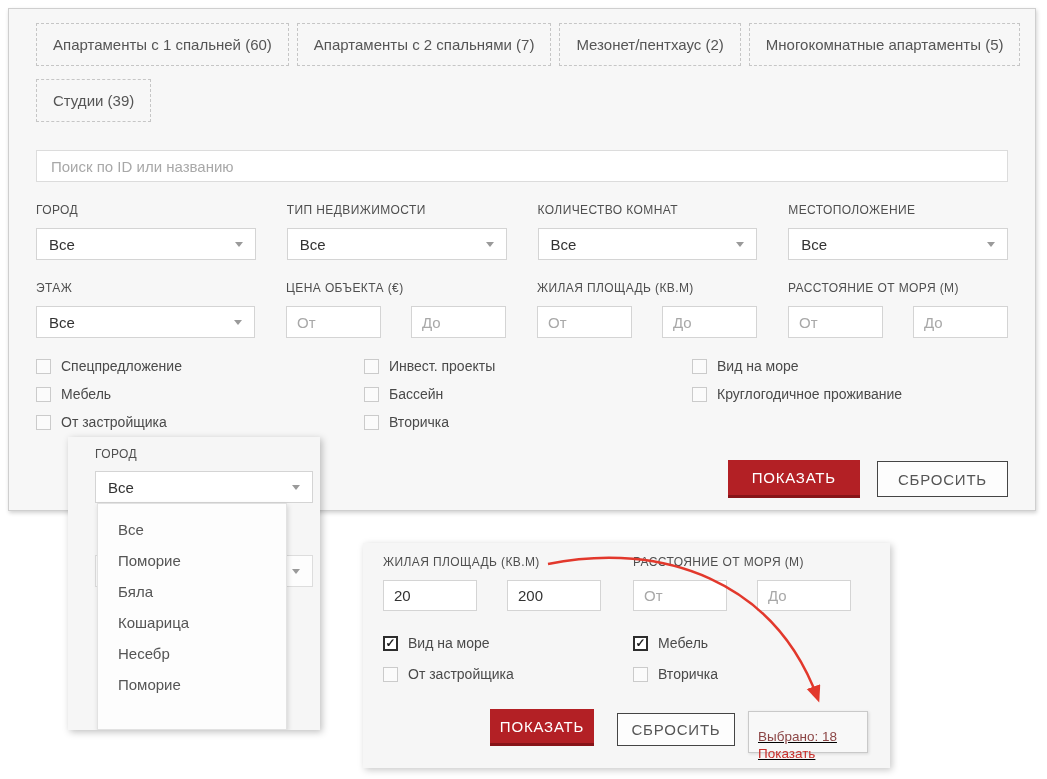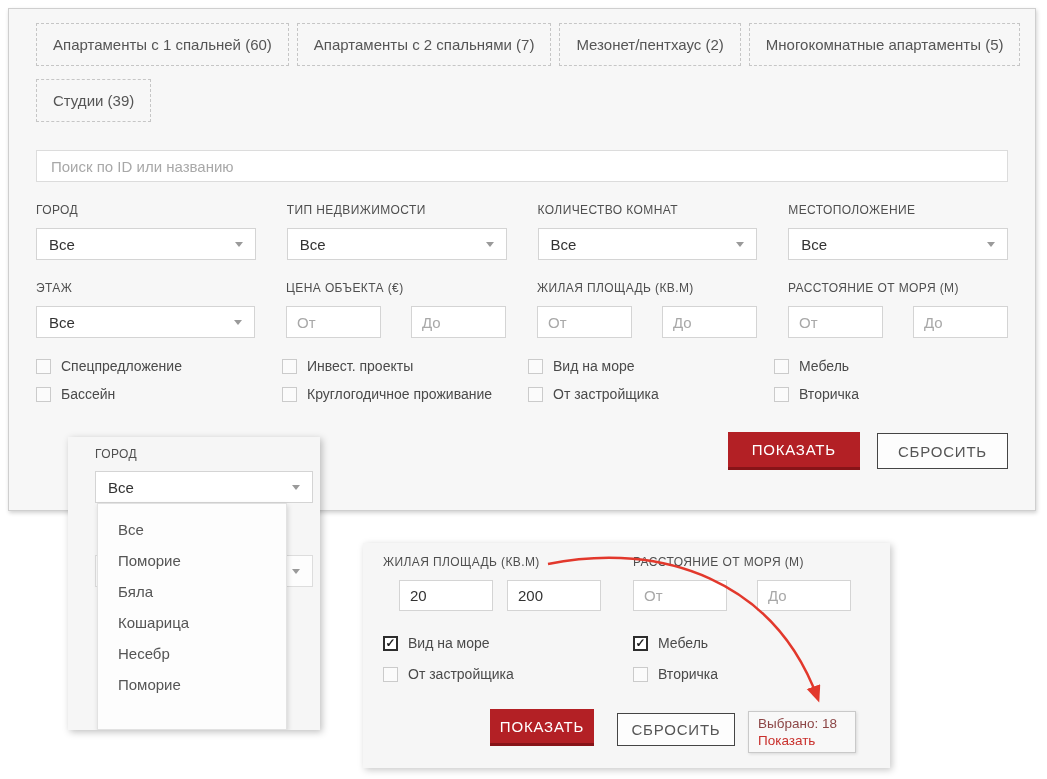--- a/index.html
+++ b/index.html
@@ -38,21 +38,21 @@
   .caret {
     width:0; height:0; border-left:4px solid transparent;
     border-right:4px solid transparent; border-top:5px solid #9a9a9a;
   }
   .range-pair { display:flex; gap:30px; }
   .range-pair input {
     width:95px; height:32px; border:1px solid #d4d4d4; background:#fff;
     padding:0 10px; font-size:15px; color:#333; font-family:inherit;
   }
   .range-pair input::placeholder { color:#a8a8a8; }
-  .checks-grid { display:grid; grid-template-columns:repeat(4,1fr);
+  .checks-grid { display:grid; grid-template-columns:repeat(3,1fr);
     column-gap:31px; row-gap:14px; margin-top:20px;gap:12px; }
   .check-item { display:flex; align-items:center; gap:10px; cursor:pointer; }
   .checkbox {
     width:15px; height:15px; border:1px solid #cbcbcb; background:#fbfbfb;
     flex:0 0 auto; display:flex; align-items:center; justify-content:center;
   }
   .checkbox.checked { border:2px solid #2d2d2d; background:#fff; }
   .checkbox.checked::after { content:"✓"; font-size:12px; font-weight:bold; color:#1c1c1c; line-height:1; }
   .check-label { font-size:14px; color:#4a4a4a; }
   .btn-row { display:flex; justify-content:flex-end; gap:17px; margin-top:30px; }
@@ -100,23 +100,23 @@
   .detail-callout .f-label { position:absolute; margin:0; }
   .dc-input {
     position:absolute; width:94px; height:31px; border:1px solid #d4d4d4;
     background:#fff; padding:0 10px; font-size:15px; color:#333; font-family:inherit;
   }
   .dc-input::placeholder { color:#a8a8a8; }
   .dc-check { position:absolute; }
   .dc-show { position:absolute; left:127px; top:166px; width:104px; height:37px; padding:0; }
   .dc-reset { position:absolute; left:254px; top:170px; width:118px; height:33px; padding:0; }
   .selected-box {
-    position:absolute; left:385px; top:168px; width:108px; height:42px;
+    position:absolute; left:385px; top:168px; width:120px; height:42px;
     background:#f8f8f8; border:1px solid #c9c9c9; box-shadow:1px 1px 3px rgba(0,0,0,.12);
-    padding:3px 9px; line-height:17px; font-size:13.5px;
+    padding:16px 9px; line-height:17px; font-size:13.5px;text-decoration:underline;
   }
   .selected-text { color:#8c4646; }
   .selected-link { color:#c9302c; cursor:pointer; text-decoration:none; display:block; }
   .arrow-svg { position:absolute; left:0; top:0; width:527px; height:225px;
     pointer-events:none; z-index:6; }
 </style>
 </head>
 <body>
 
 <div class="main-panel">
@@ -252,21 +252,21 @@
     <div class="city-item">Кошарица</div>
     <div class="city-item">Несебр</div>
     <div class="city-item">Поморие</div>
   </div>
 </div>
 
 <div class="detail-callout">
   <div class="f-label" style="left:20px; top:12px;">ЖИЛАЯ ПЛОЩАДЬ (КВ.М)</div>
   <div class="f-label" style="left:270px; top:12px;">РАССТОЯНИЕ ОТ МОРЯ (М)</div>
 
-  <input class="dc-input" style="left: 36px; top: 37px;" value="20">
+  <input class="dc-input" style="left: 20px; top: 37px;" value="20">
   <input class="dc-input" style="left: 144px; top: 37px;" value="200">
   <input class="dc-input" style="left: 270px; top: 37px;" placeholder="От">
   <input class="dc-input" style="left: 394px; top: 37px;" placeholder="До">
 
   <div class="check-item dc-check" style="left:20px; top:92px;">
     <span class="checkbox checked"></span>
     <span class="check-label">Вид на море</span>
   </div>
   <div class="check-item dc-check" style="left:270px; top:92px;">
     <span class="checkbox checked"></span>

